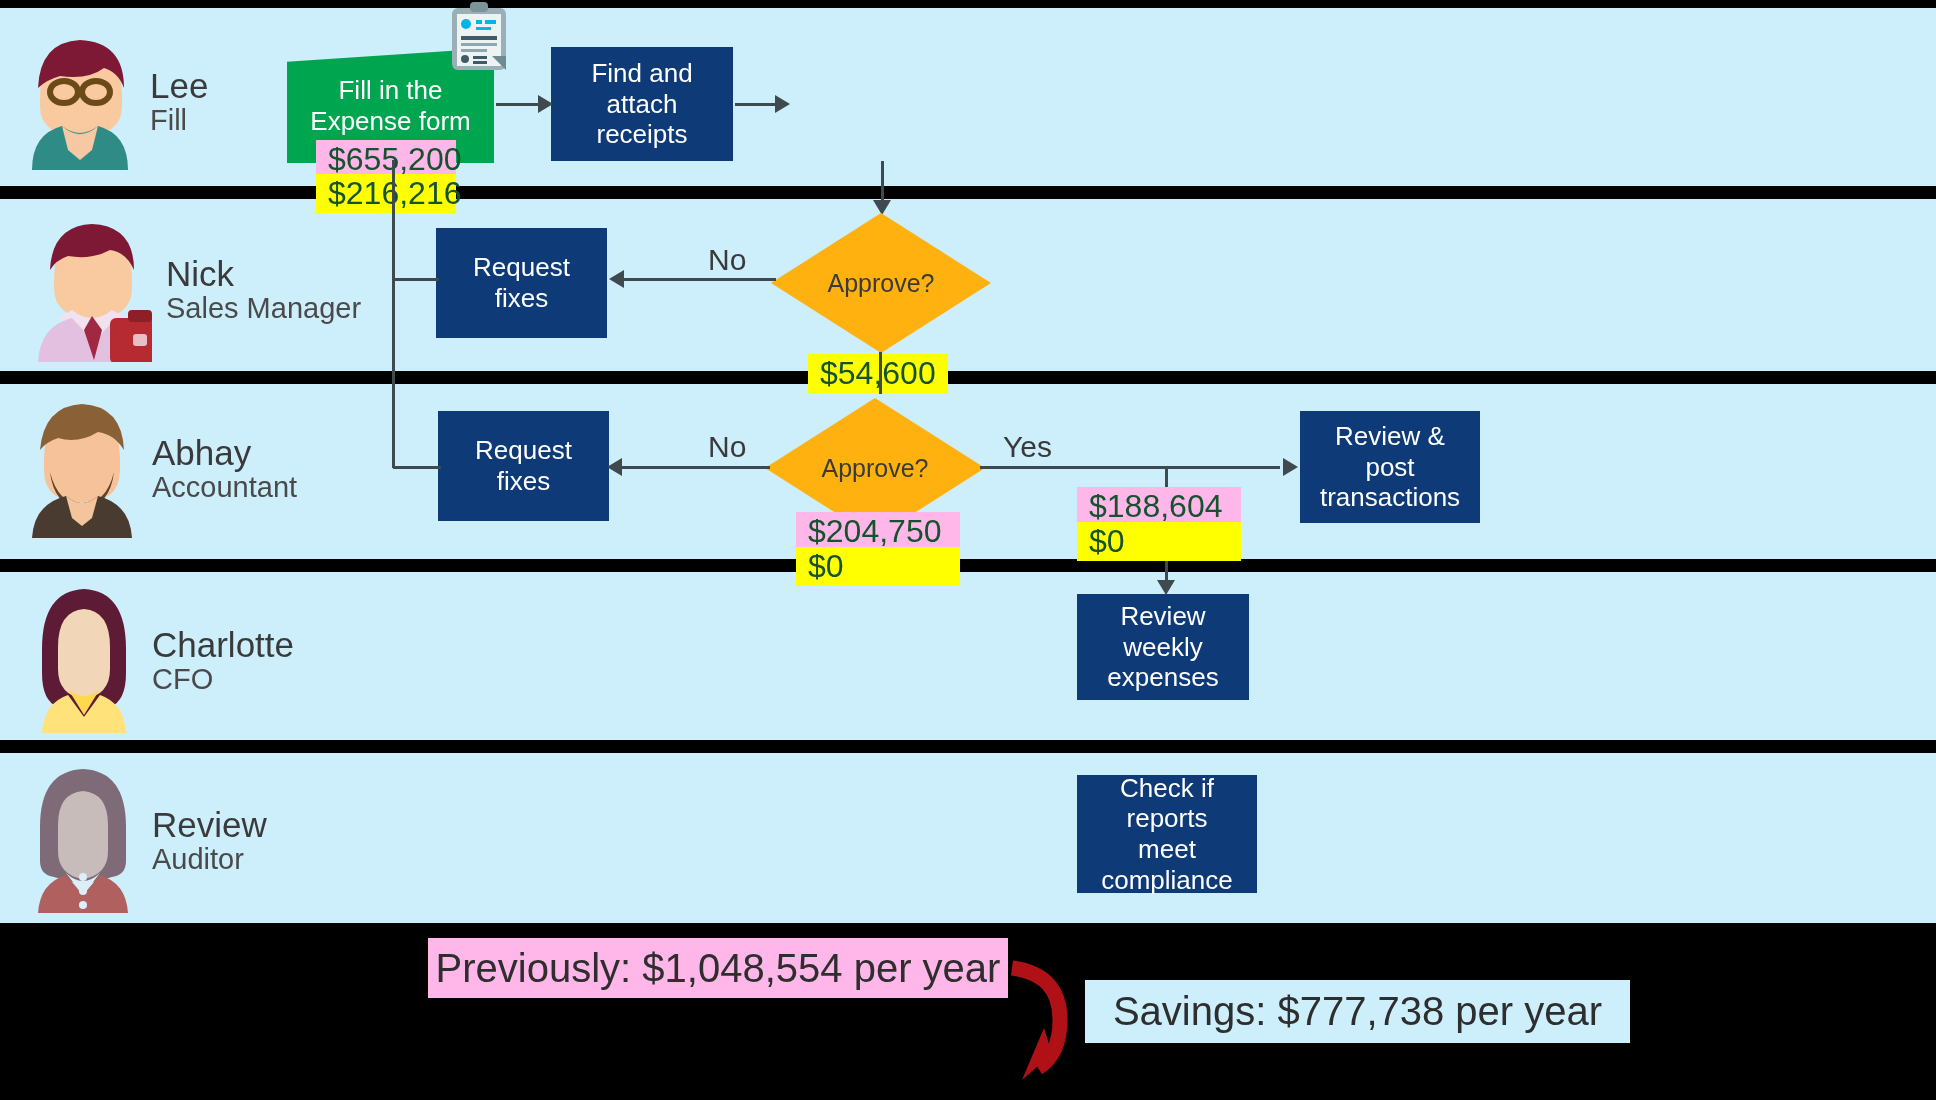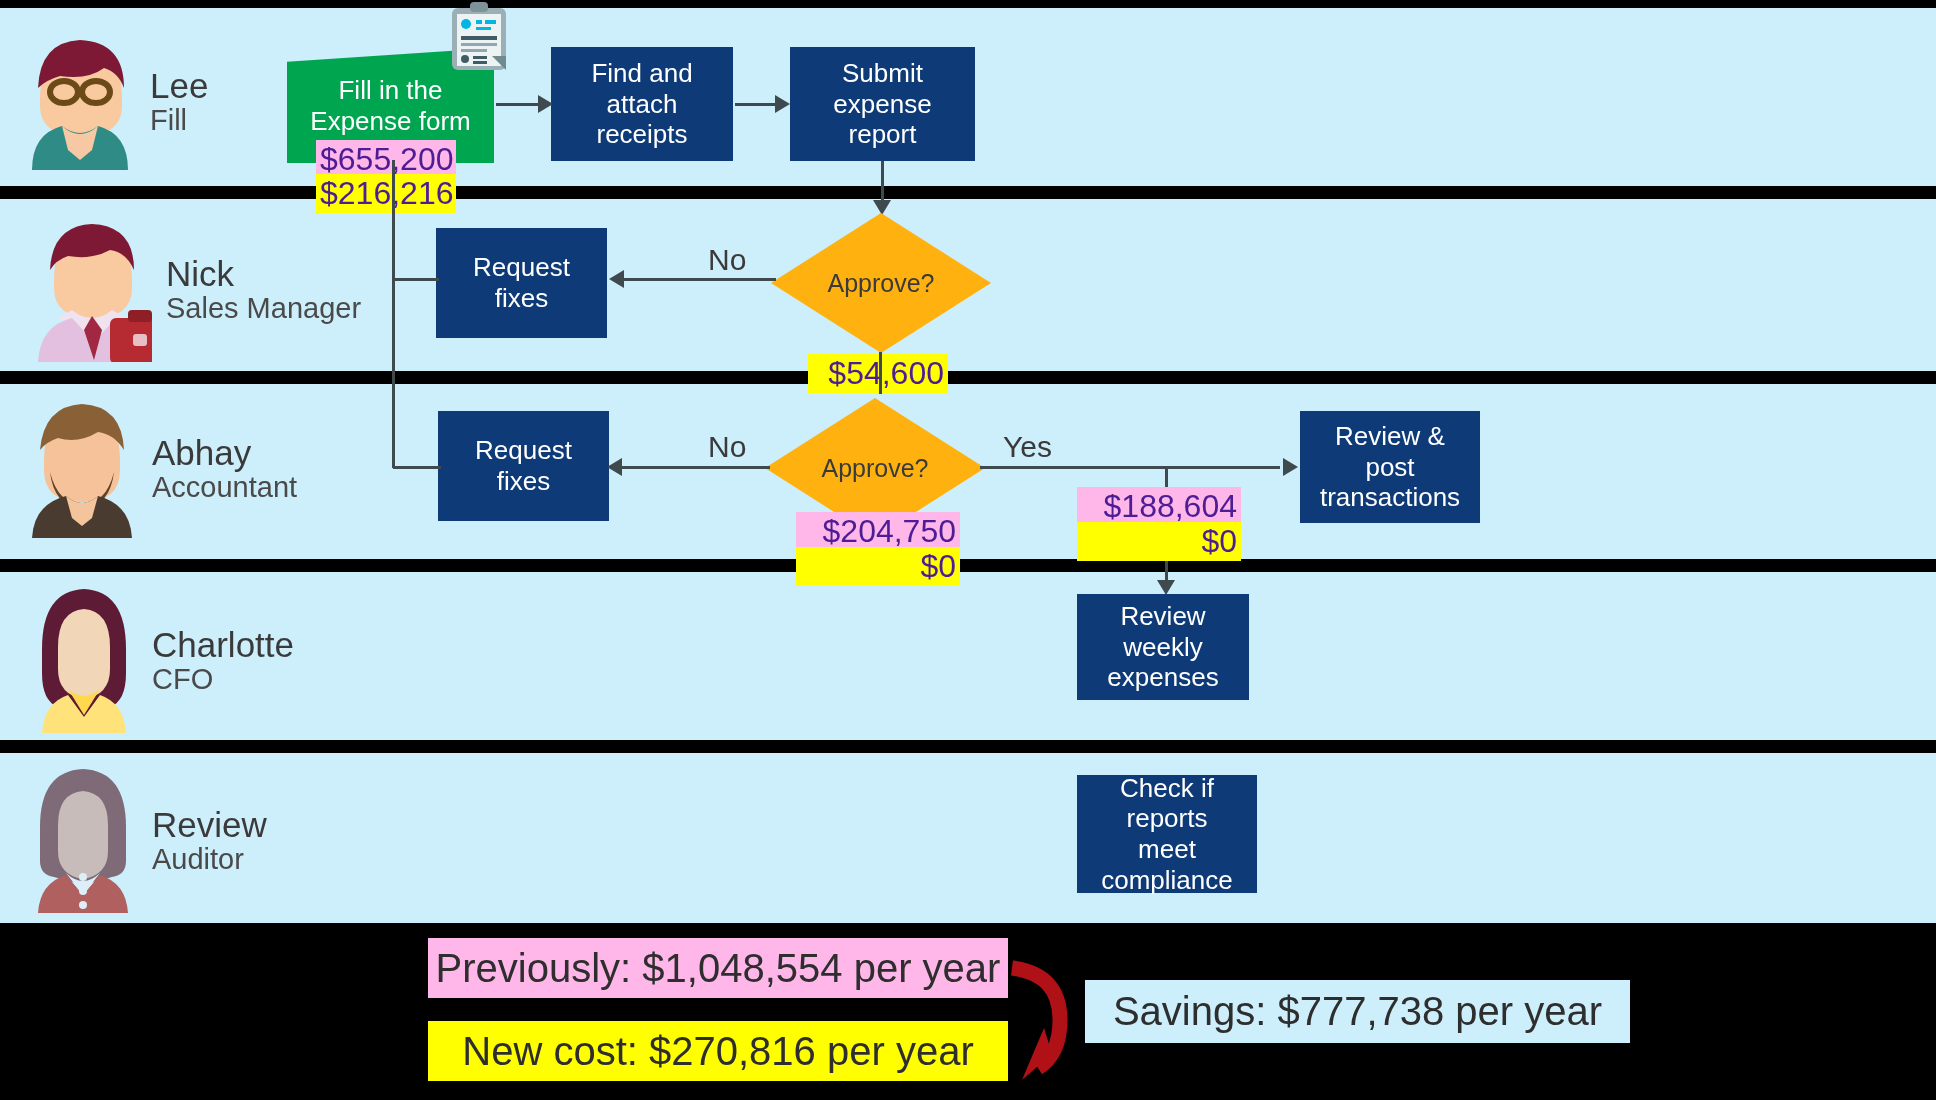--- a/index.html
+++ b/index.html
@@ -64,23 +64,23 @@
     border-right: 15px solid #3f4a4f; }
   .arrow-d { position: absolute; width: 0; height: 0;
     border-left: 9px solid transparent; border-right: 9px solid transparent;
     border-top: 15px solid #3f4a4f; }
   .edge-label {
     position: absolute; font-size: 30px; color: #3a3a3a;
   }
 
   
   .tag {
-    position: absolute; text-align: right;
-    font-size: 32px; color: #4c1d95; line-height: 1.16;
-    padding: 1px 4px;
+    position: absolute; text-align: left;
+    font-size: 32px; color: #14532d; line-height: 1.16;
+    padding: 1px 12px;
   }
   .tag.pink { background: #FFB6E8; }
   .tag.yellow { background: #FFFF00; }
 
   
   .summary-tag {
     position: absolute; display: flex; align-items: center; justify-content: center;
     font-size: 40px; color: #2e2e2e;
   }
   .summary-tag.pink { background: #FFB6E8; }
@@ -204,22 +204,20 @@
       <rect x="13" y="49" width="26" height="3" fill="#8FA7AE"></rect>
       <circle cx="17" cy="59" r="4" fill="#3F5C66"></circle>
       <rect x="25" y="56" width="14" height="3" fill="#3F5C66"></rect>
       <rect x="25" y="61" width="14" height="3" fill="#3F5C66"></rect>
       <path d="M44 56 L58 56 L58 70 Z" fill="#6F8A90"></path>
     </svg>
   </div>
 
   <div class="box" style="left:551px;top:47px;width:182px;height:114px;">Find and
 attach receipts</div>
-  <div class="box" style="left:790px;top:47px;width:185px;height:114px;">Submit
-expense report</div>
 
   <div class="hline" style="left:496px;top:103px;width:42px;"></div>
   <div class="arrow-r" style="left:538px;top:95px;"></div>
   <div class="hline" style="left:735px;top:103px;width:40px;"></div>
   <div class="arrow-r" style="left:775px;top:95px;"></div>
 
   <div class="vline" style="left:881px;top:161px;height:47px;"></div>
   <div class="arrow-d" style="left:873px;top:200px;"></div>
 
   <div class="tag pink" style="left:316px;top:140px;width:140px;">$655,200</div>
@@ -268,21 +266,20 @@
 
   <div class="box" style="left:1077px;top:594px;width:172px;height:106px;">Review weekly
 expenses</div>
 
   <div class="box" style="left:1077px;top:775px;width:180px;height:118px;">Check if
 reports
 meet
 compliance</div>
 
   <div class="summary-tag pink" style="left:428px;top:938px;width:580px;height:60px;">Previously: $1,048,554 per year</div>
-  <div class="summary-tag yellow" style="left:428px;top:1021px;width:580px;height:60px;">New cost: $270,816 per year</div>
 
   <div style="position:absolute;left:1006px;top:958px;">
     <svg width="70" height="126" viewBox="0 0 70 126">
       <path d="M6 10 q48 6 48 52 q0 34 -22 48" stroke="#B01116" stroke-width="15" fill="none" stroke-linecap="butt"></path>
       <path d="M46 96 L16 122 L38 70 Z" fill="#B01116"></path>
     </svg>
   </div>
 
   <div class="summary-tag blue" style="left:1085px;top:980px;width:545px;height:63px;">Savings: $777,738 per year</div>
 

